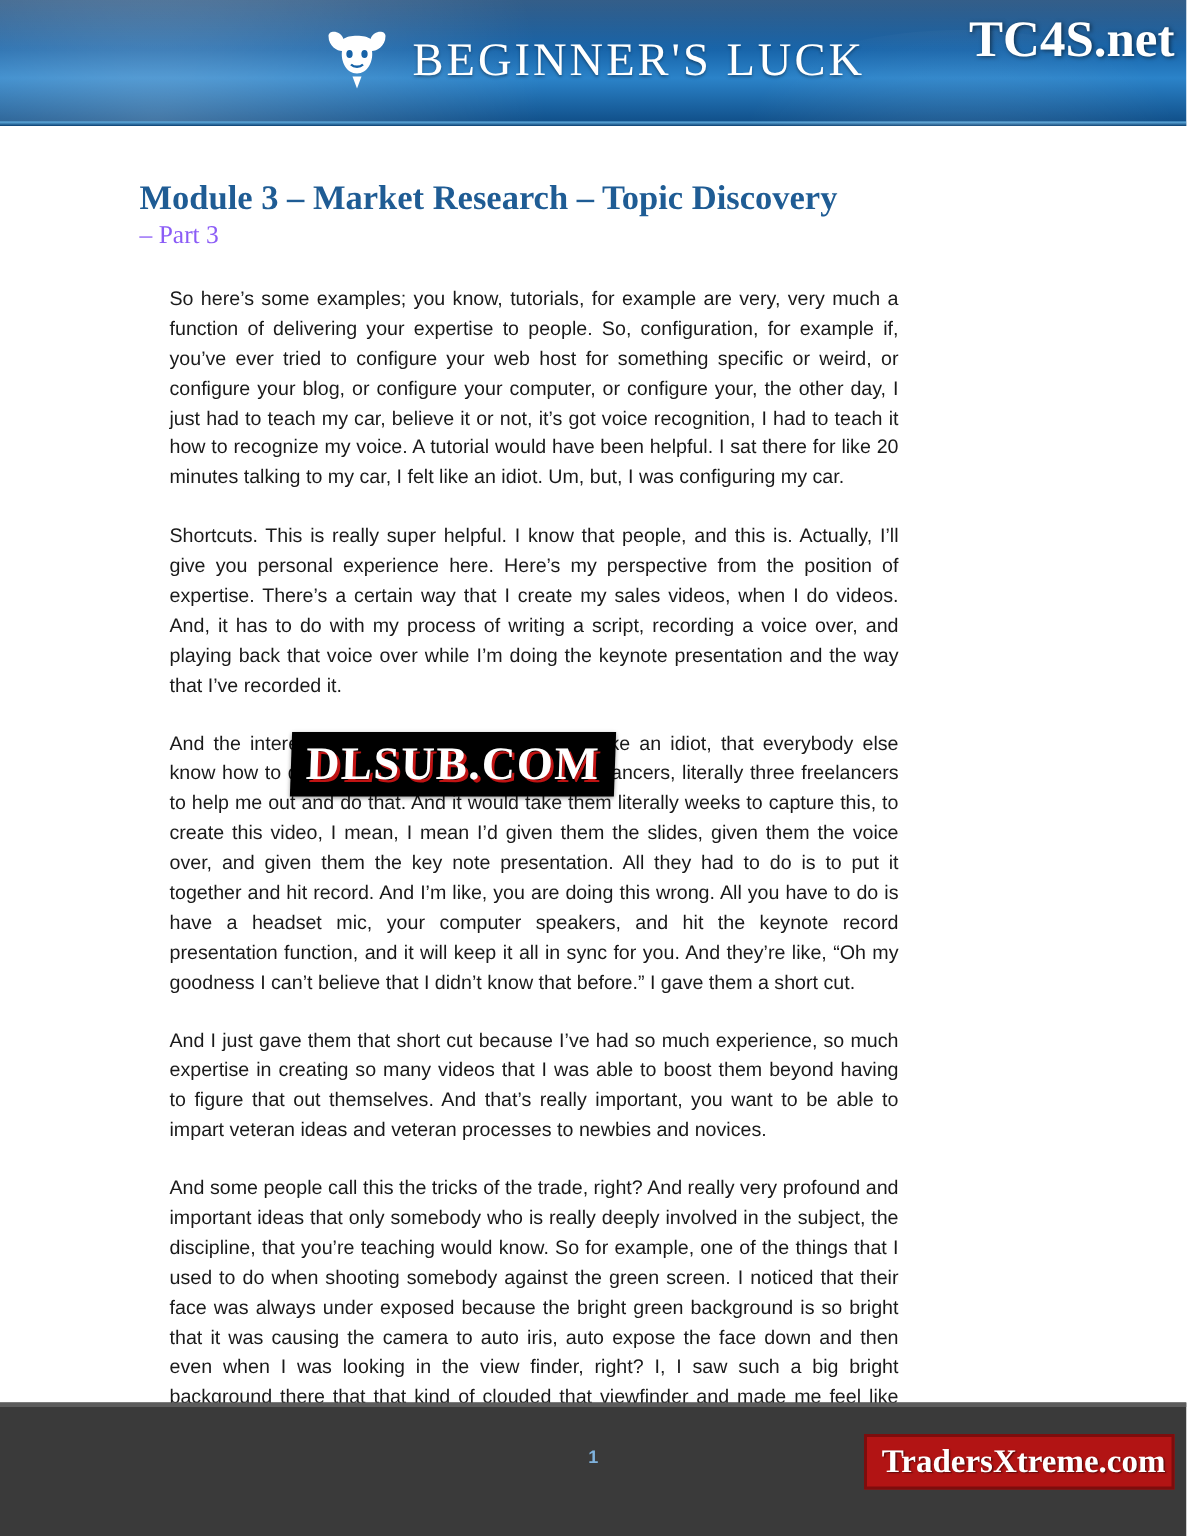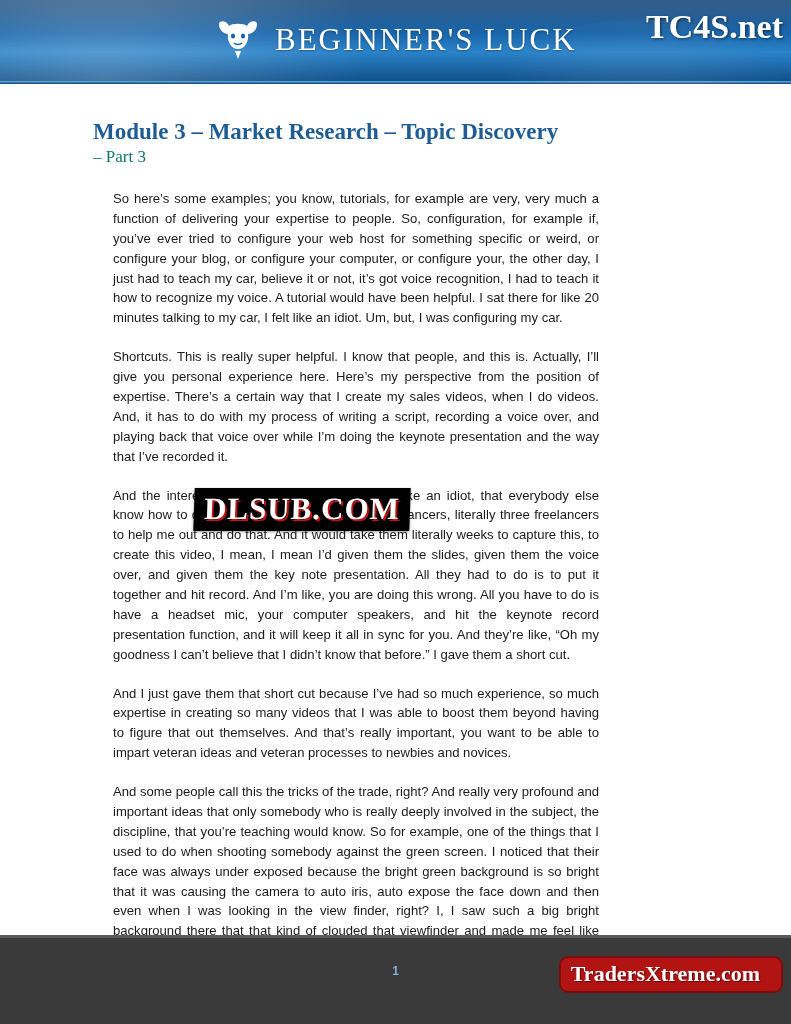--- a/index.html
+++ b/index.html
@@ -108,21 +108,21 @@
   }
   .title {
     color: #1f5c94;
     font-family: "Liberation Serif", serif;
     font-size: 23px;
     font-weight: bold;
     margin: 0;
     line-height: 1.2;
   }
   .subtitle {
-    color: #0f766e;
+    color: #8b5cf6;
     font-family: "Liberation Serif", serif;
     font-size: 17px;
     margin: 1px 0 0 0;
     line-height: 1.2;
   }
 
   .body-copy {
     margin-top: 22px;
     margin-left: 20px;
   }
@@ -176,22 +176,22 @@
     font-family: "Liberation Sans", sans-serif;
     font-size: 12px;
     font-weight: bold;
   }
   .footer-badge {
     position: absolute;
     right: 8px;
     top: 18px;
     background: #b21414;
     border: 2px solid #7d0d0d;
-    border-radius: 9px;
-    padding: 3px 21px 4px 10px;
+    border-radius: 0;
+    padding: 3px 4px 4px 10px;
   }
   .footer-badge-text {
     font-family: "Liberation Serif", serif;
     font-size: 22px;
     font-weight: bold;
     color: #ffffff;
     white-space: nowrap;
     text-shadow: 1px 1px 1px rgba(0,0,0,0.5);
   }
 </style>

